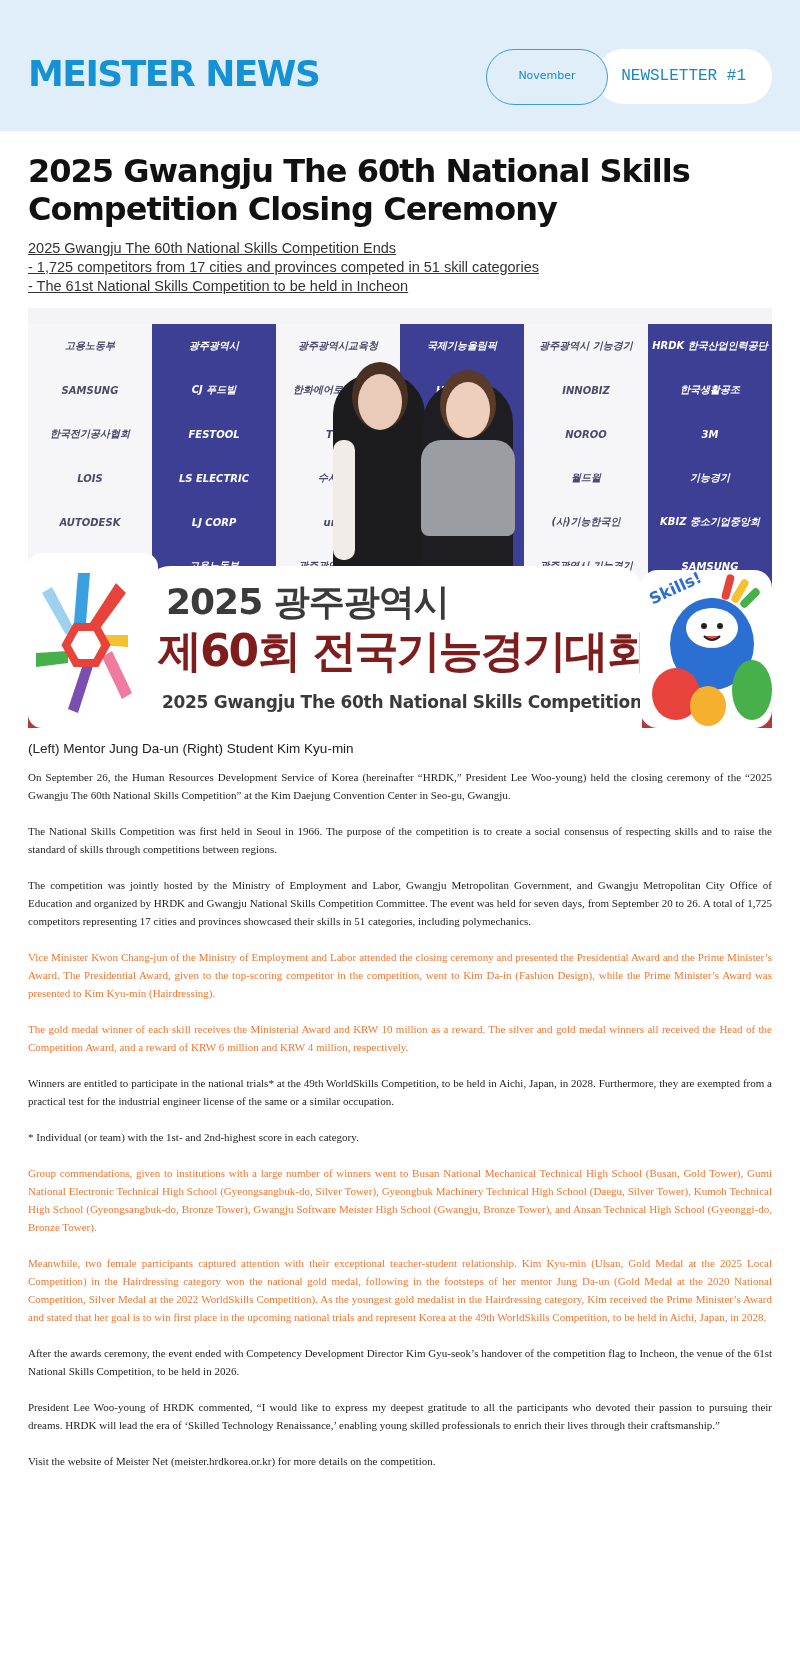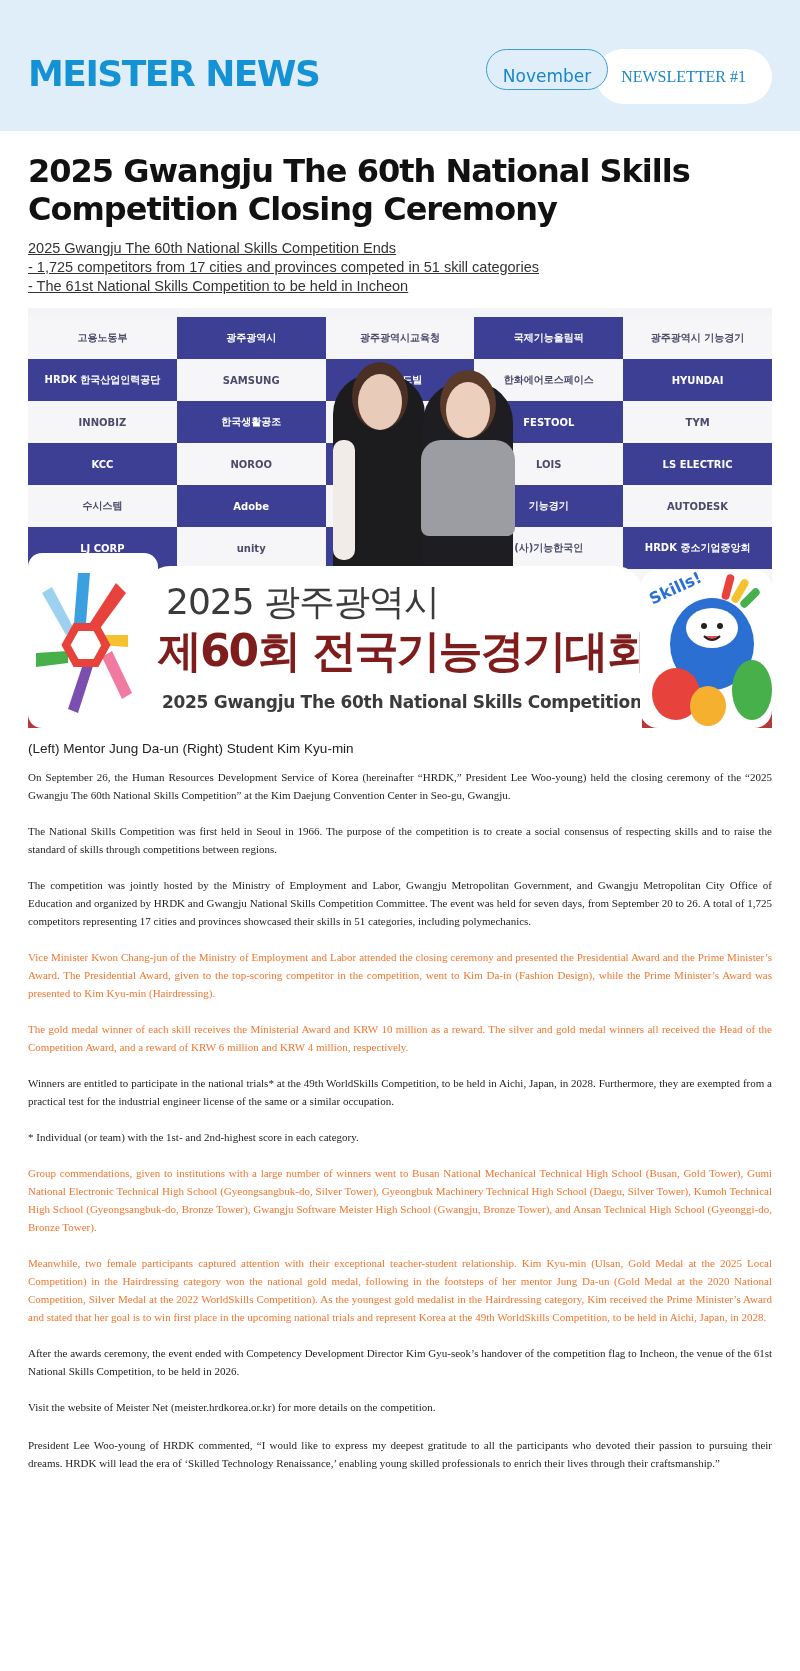--- a/index.html
+++ b/index.html
@@ -15,47 +15,47 @@
     position: absolute; left: 28px; top: 44px;
     font-family: "DejaVu Sans", sans-serif; font-weight: bold;
     font-size: 36px; letter-spacing: -1.5px; color: #1592d4;
     line-height: 60px;
   }
   .pill-wrap { position: absolute; left: 486px; top: 49px; height: 55px; width: 286px; }
   .pill-issue {
     position: absolute; right: 0; top: 0; height: 55px; width: 176px;
     background: #fff; border-radius: 28px;
     color: #1a86c8; font-size: 16px; line-height: 55px; text-align: right; padding-right: 26px;
-    font-family: Liberation Serif, serif;
+    font-family: Liberation Mono, monospace;
   }
   .pill-month {
-    position: absolute; left: 0; top: 0; height: 41px; width: 122px;
+    position: absolute; left: 0; top: 0; height: 56px; width: 122px;
     border: 1.5px solid #3d9ed6; border-radius: 28px; background: #e0eef9;
-    color: #1a86c8; font-size: 17px; line-height: 52px; text-align: center;
+    color: #1a86c8; font-size: 11px; line-height: 52px; text-align: center;
     font-family: "DejaVu Sans", sans-serif;
   }
 
   
   .article { padding: 0 28px; }
   .title {
     margin-top: 21px;
     font-family: "DejaVu Sans", sans-serif; font-weight: bold;
     font-size: 32px; line-height: 38px; letter-spacing: -1px; color: #111;
   }
   .subtitle { margin-top: 11px; font-size: 14.5px; line-height: 19px; color: #333; text-decoration: underline; }
   .subtitle div { white-space: nowrap; }
 
   
   .photo {
     margin-top: 12px; width: 744px; height: 420px; position: relative; overflow: hidden;
     background: #f4f4f6;
   }
   .grid {
-    position: absolute; left: 0; top: 9px; width: 744px; height: 330px;
-    display: grid; grid-template-columns: repeat(5, 1fr); grid-template-rows: repeat(7, 1fr);
+    position: absolute; left: 0; top: 16px; width: 744px; height: 330px;
+    display: grid; grid-template-columns: repeat(6, 1fr); grid-template-rows: repeat(7, 1fr); font-style: italic;
   }
   .cell {
     display: flex; align-items: center; justify-content: center;
     font-size: 10px; font-weight: bold; white-space: nowrap; overflow: hidden;
     font-family: "DejaVu Sans", sans-serif;
   }
   .cell.w { background: #f6f6f8; color: #4a4a6a; }
   .cell.b { background: #3c3f94; color: #ffffff; }
   .person {
     position: absolute; border-radius: 40px 40px 6px 6px;
@@ -67,21 +67,21 @@
   .p2-top { position: absolute; left: 393px; top: 132px; width: 94px; height: 96px; background: #9c9da2; border-radius: 20px 20px 8px 8px; }
   .p2-head { position: absolute; left: 418px; top: 74px; width: 44px; height: 56px; background: #eccfbd; border-radius: 50%; box-shadow: 0 -6px 0 6px #5a3a28; }
 
   .floor { position: absolute; left: 0; top: 330px; width: 744px; height: 90px; background: #b23a3a; }
   .banner {
     position: absolute; left: 120px; top: 262px; width: 490px; height: 158px;
     background: #fff; border-radius: 22px 22px 0 0;
     box-shadow: 0 0 0 4px #ffffff;
   }
   .banner-l1 {
-    position: absolute; left: 18px; top: 8px; font-family: "DejaVu Sans", sans-serif; font-weight: normal;
+    position: absolute; left: 18px; top: 8px; font-family: "DejaVu Sans", sans-serif; font-weight: bold;
     font-size: 36px; color: #3b3b3b; letter-spacing: -1px; white-space: nowrap;
   }
   .banner-l2 {
     position: absolute; left: 10px; top: 52px; font-family: "DejaVu Sans", sans-serif; font-weight: bold;
     font-size: 44px; color: #7f1d1d; letter-spacing: -2px; white-space: nowrap;
   }
   .banner-l3 {
     position: absolute; left: 14px; top: 122px; font-family: "DejaVu Sans", sans-serif; font-weight: bold;
     font-size: 17px; color: #3b3b3b; white-space: nowrap; letter-spacing: -0.3px;
   }
@@ -140,21 +140,21 @@
         <div class="cell b">LS ELECTRIC</div>
         <div class="cell w">수시스템</div>
         <div class="cell b">Adobe</div>
         <div class="cell w">월드윌</div>
         <div class="cell b">기능경기</div>
         <div class="cell w">AUTODESK</div>
         <div class="cell b">LJ CORP</div>
         <div class="cell w">unity</div>
         <div class="cell b">MATAHARI</div>
         <div class="cell w">(사)기능한국인</div>
-        <div class="cell b">HRDK 중소기업중앙회</div>
+        <div class="cell b">KBIZ 중소기업중앙회</div>
         <div class="cell w">광주기능선수회</div>
         <div class="cell b">고용노동부</div>
         <div class="cell w">광주광역시교육청</div>
         <div class="cell b">국제기능올림픽</div>
         <div class="cell w">광주광역시 기능경기</div>
         <div class="cell b">SAMSUNG</div>
         <div class="cell w">IBK기업은행</div>
         <div class="cell b">수시스템</div>
         <div class="cell w">CJ 푸드빌</div>
         <div class="cell b">CJ</div>
@@ -219,16 +219,16 @@
       <p class="para first">On September 26, the Human Resources Development Service of Korea (hereinafter “HRDK,” President Lee Woo-young) held the closing ceremony of the “2025 Gwangju The 60th National Skills Competition” at the Kim Daejung Convention Center in Seo-gu, Gwangju.</p>
       <p class="para">The National Skills Competition was first held in Seoul in 1966. The purpose of the competition is to create a social consensus of respecting skills and to raise the standard of skills through competitions between regions.</p>
       <p class="para">The competition was jointly hosted by the Ministry of Employment and Labor, Gwangju Metropolitan Government, and Gwangju Metropolitan City Office of Education and organized by HRDK and Gwangju National Skills Competition Committee. The event was held for seven days, from September 20 to 26. A total of 1,725 competitors representing 17 cities and provinces showcased their skills in 51 categories, including polymechanics.</p>
       <p class="para accent">Vice Minister Kwon Chang-jun of the Ministry of Employment and Labor attended the closing ceremony and presented the Presidential Award and the Prime Minister’s Award. The Presidential Award, given to the top-scoring competitor in the competition, went to Kim Da-in (Fashion Design), while the Prime Minister’s Award was presented to Kim Kyu-min (Hairdressing).</p>
       <p class="para accent">The gold medal winner of each skill receives the Ministerial Award and KRW 10 million as a reward. The silver and gold medal winners all received the Head of the Competition Award, and a reward of KRW 6 million and KRW 4 million, respectively.</p>
       <p class="para">Winners are entitled to participate in the national trials* at the 49th WorldSkills Competition, to be held in Aichi, Japan, in 2028. Furthermore, they are exempted from a practical test for the industrial engineer license of the same or a similar occupation.</p>
       <p class="para">* Individual (or team) with the 1st- and 2nd-highest score in each category.</p>
       <p class="para accent">Group commendations, given to institutions with a large number of winners went to Busan National Mechanical Technical High School (Busan, Gold Tower), Gumi National Electronic Technical High School (Gyeongsangbuk-do, Silver Tower), Gyeongbuk Machinery Technical High School (Daegu, Silver Tower), Kumoh Technical High School (Gyeongsangbuk-do, Bronze Tower), Gwangju Software Meister High School (Gwangju, Bronze Tower), and Ansan Technical High School (Gyeonggi-do, Bronze Tower).</p>
       <p class="para accent">Meanwhile, two female participants captured attention with their exceptional teacher-student relationship. Kim Kyu-min (Ulsan, Gold Medal at the 2025 Local Competition) in the Hairdressing category won the national gold medal, following in the footsteps of her mentor Jung Da-un (Gold Medal at the 2020 National Competition, Silver Medal at the 2022 WorldSkills Competition). As the youngest gold medalist in the Hairdressing category, Kim received the Prime Minister’s Award and stated that her goal is to win first place in the upcoming national trials and represent Korea at the 49th WorldSkills Competition, to be held in Aichi, Japan, in 2028.</p>
       <p class="para">After the awards ceremony, the event ended with Competency Development Director Kim Gyu-seok’s handover of the competition flag to Incheon, the venue of the 61st National Skills Competition, to be held in 2026.</p>
+      <p class="para">President Lee Woo-young of HRDK commented, “I would like to express my deepest gratitude to all the participants who devoted their passion to pursuing their dreams. HRDK will lead the era of ‘Skilled Technology Renaissance,’ enabling young skilled professionals to enrich their lives through their craftsmanship.”</p>
       <p class="para last">Visit the website of Meister Net (meister.hrdkorea.or.kr) for more details on the competition.</p>
-      <p class="para">President Lee Woo-young of HRDK commented, “I would like to express my deepest gratitude to all the participants who devoted their passion to pursuing their dreams. HRDK will lead the era of ‘Skilled Technology Renaissance,’ enabling young skilled professionals to enrich their lives through their craftsmanship.”</p>
     </div>
 </main>
 
 </body></html>

